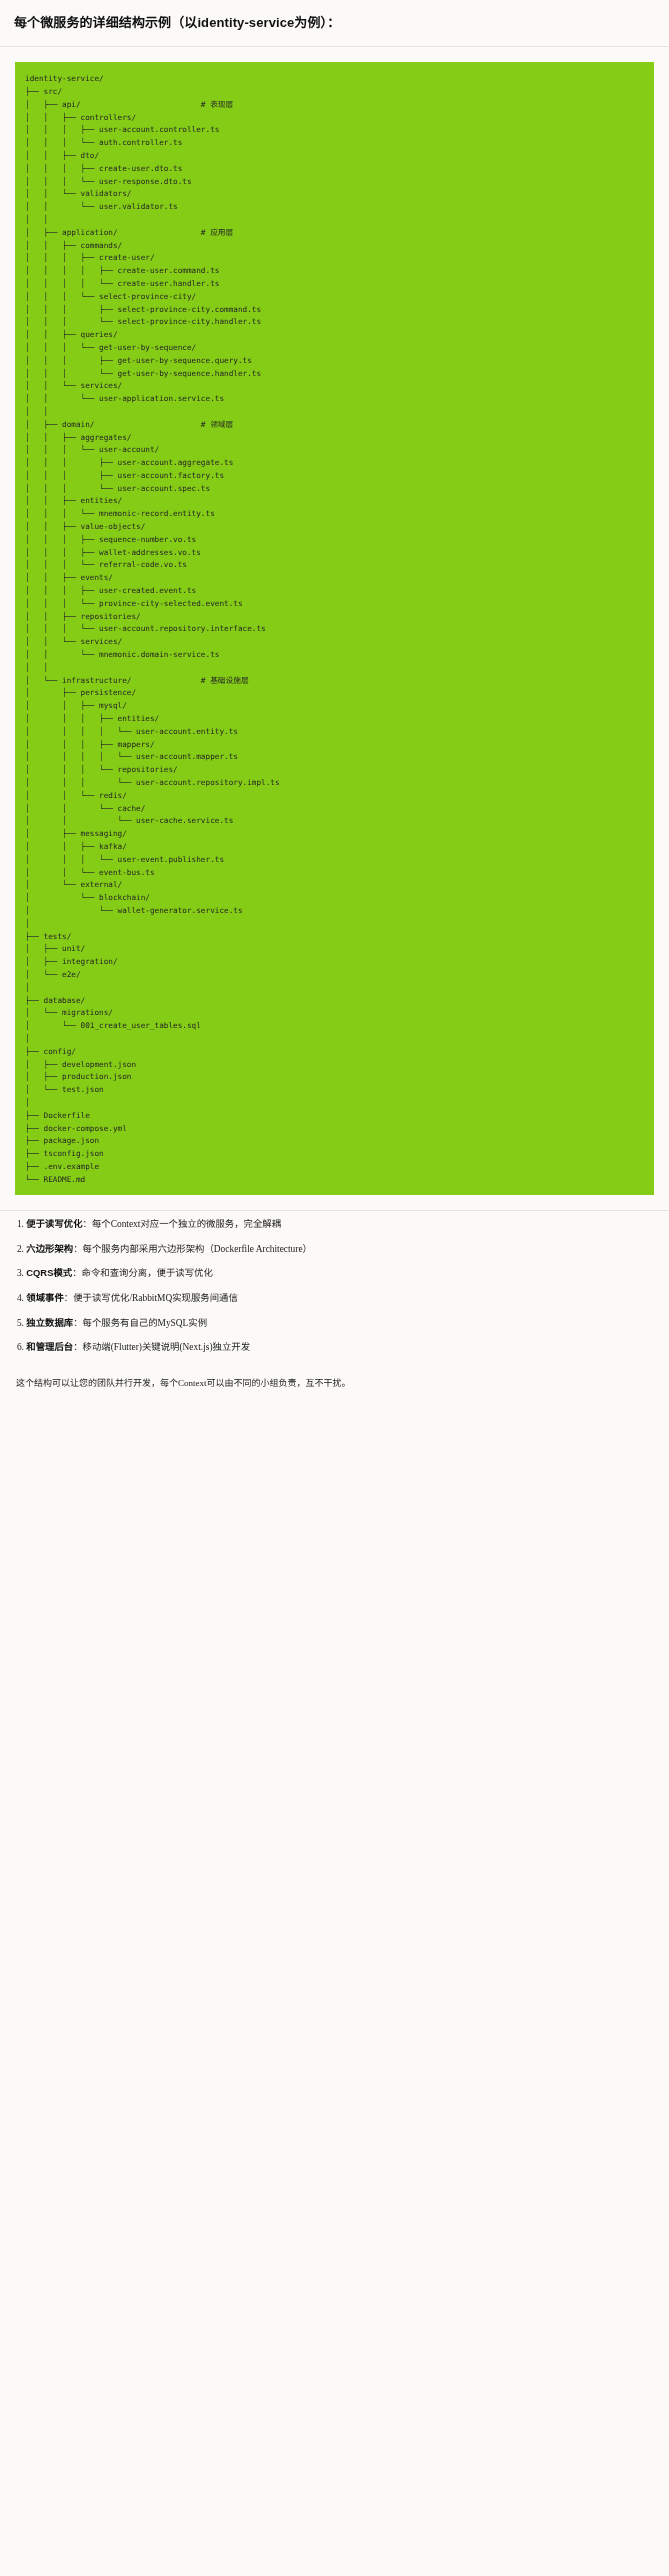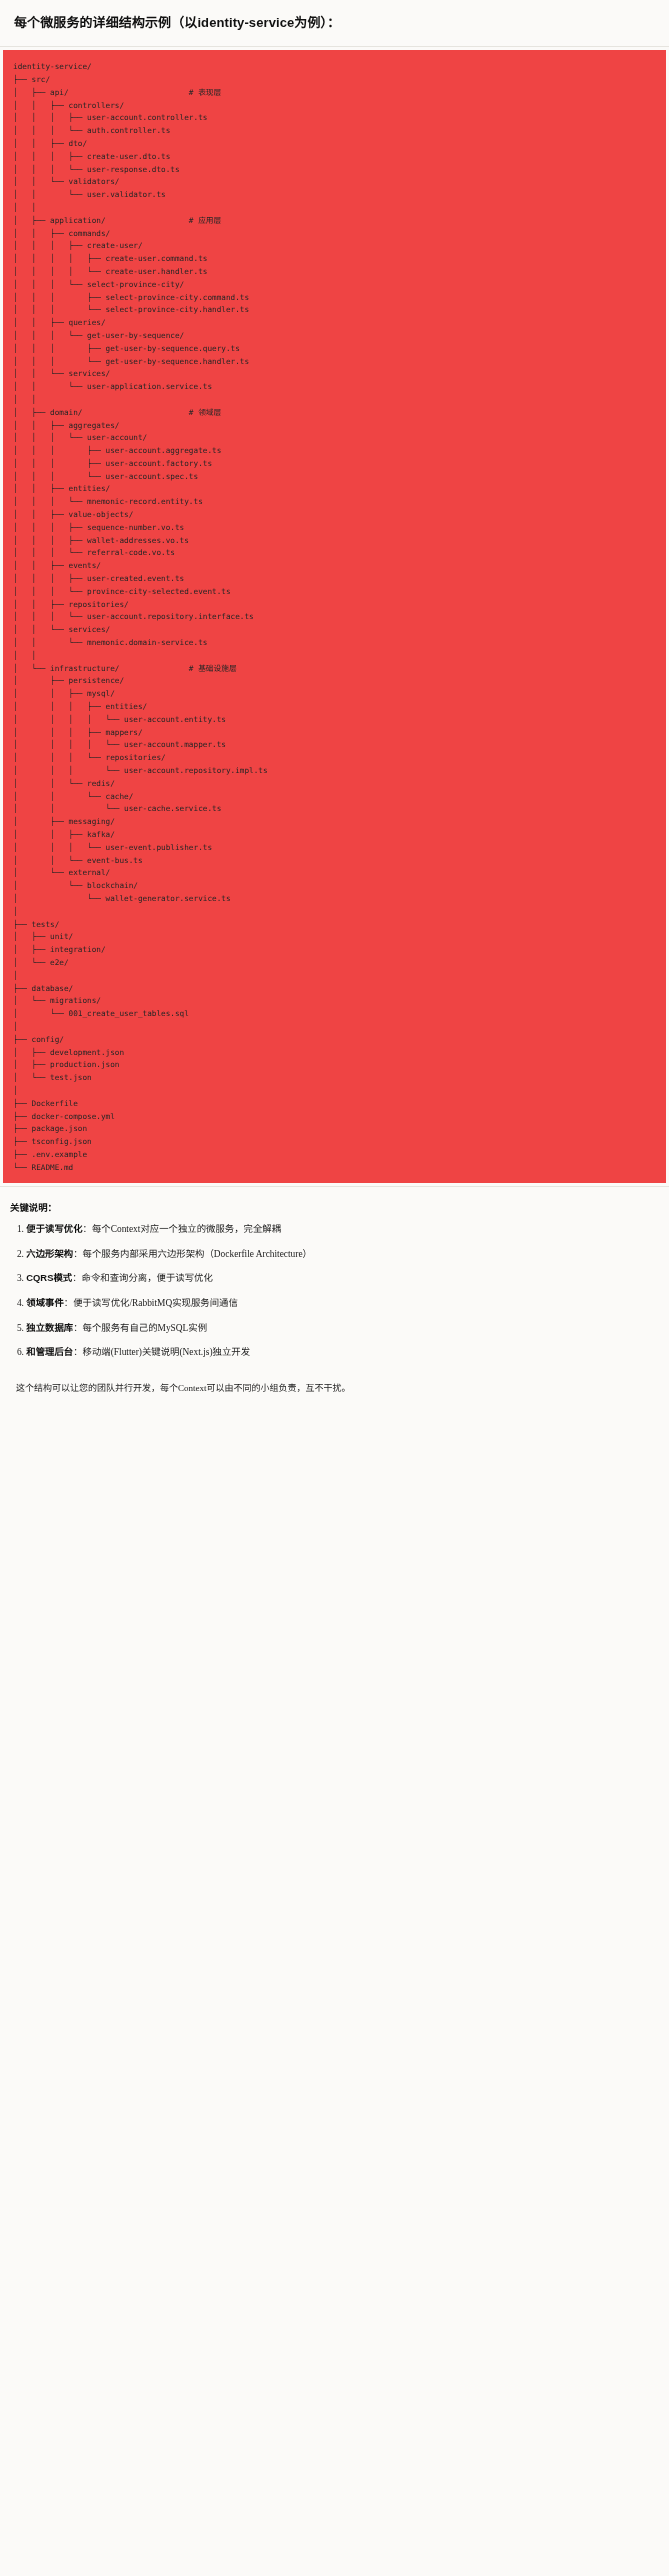--- a/index.html
+++ b/index.html
@@ -28,23 +28,23 @@
   }
   .rule {
     height: 0.6px;
     background: #e6e4df;
     border: 0;
     margin: 0;
   }
 
   
   .tree-block {
-    background: #ef4444;
+    background: #84cc16;
     padding: 11.3px 10px 8.8px 10px;
-    margin: 3px;
+    margin: 15px;
   }
   pre.tree {
     font-family: "DejaVu Sans Mono", "Liberation Mono", monospace;
     font-size: 7.7px;
     line-height: 12.8px;
     color: #262626;
     margin: 0;
     padding: 0;
     white-space: pre;
     tab-size: 4;
@@ -182,21 +182,20 @@
 ├── docker-compose.yml
 ├── package.json
 ├── tsconfig.json
 ├── .env.example
 └── README.md</pre>
 </div>
 
 <hr class="rule">
 
 <section class="notes">
-  <div class="notes-heading">关键说明：</div>
 
   <ol class="notes-list">
     <li>
       <span class="term">便于读写优化</span><span class="desc">：</span><span class="desc">每个Context对应一个独立的微服务，完全解耦</span>
     </li>
     <li>
       <span class="term">六边形架构</span><span class="desc">：</span><span class="desc">每个服务内部采用六边形架构（Dockerfile Architecture）</span>
     </li>
     <li>
       <span class="term">CQRS模式</span><span class="desc">：</span><span class="desc">命令和查询分离，便于读写优化</span>

